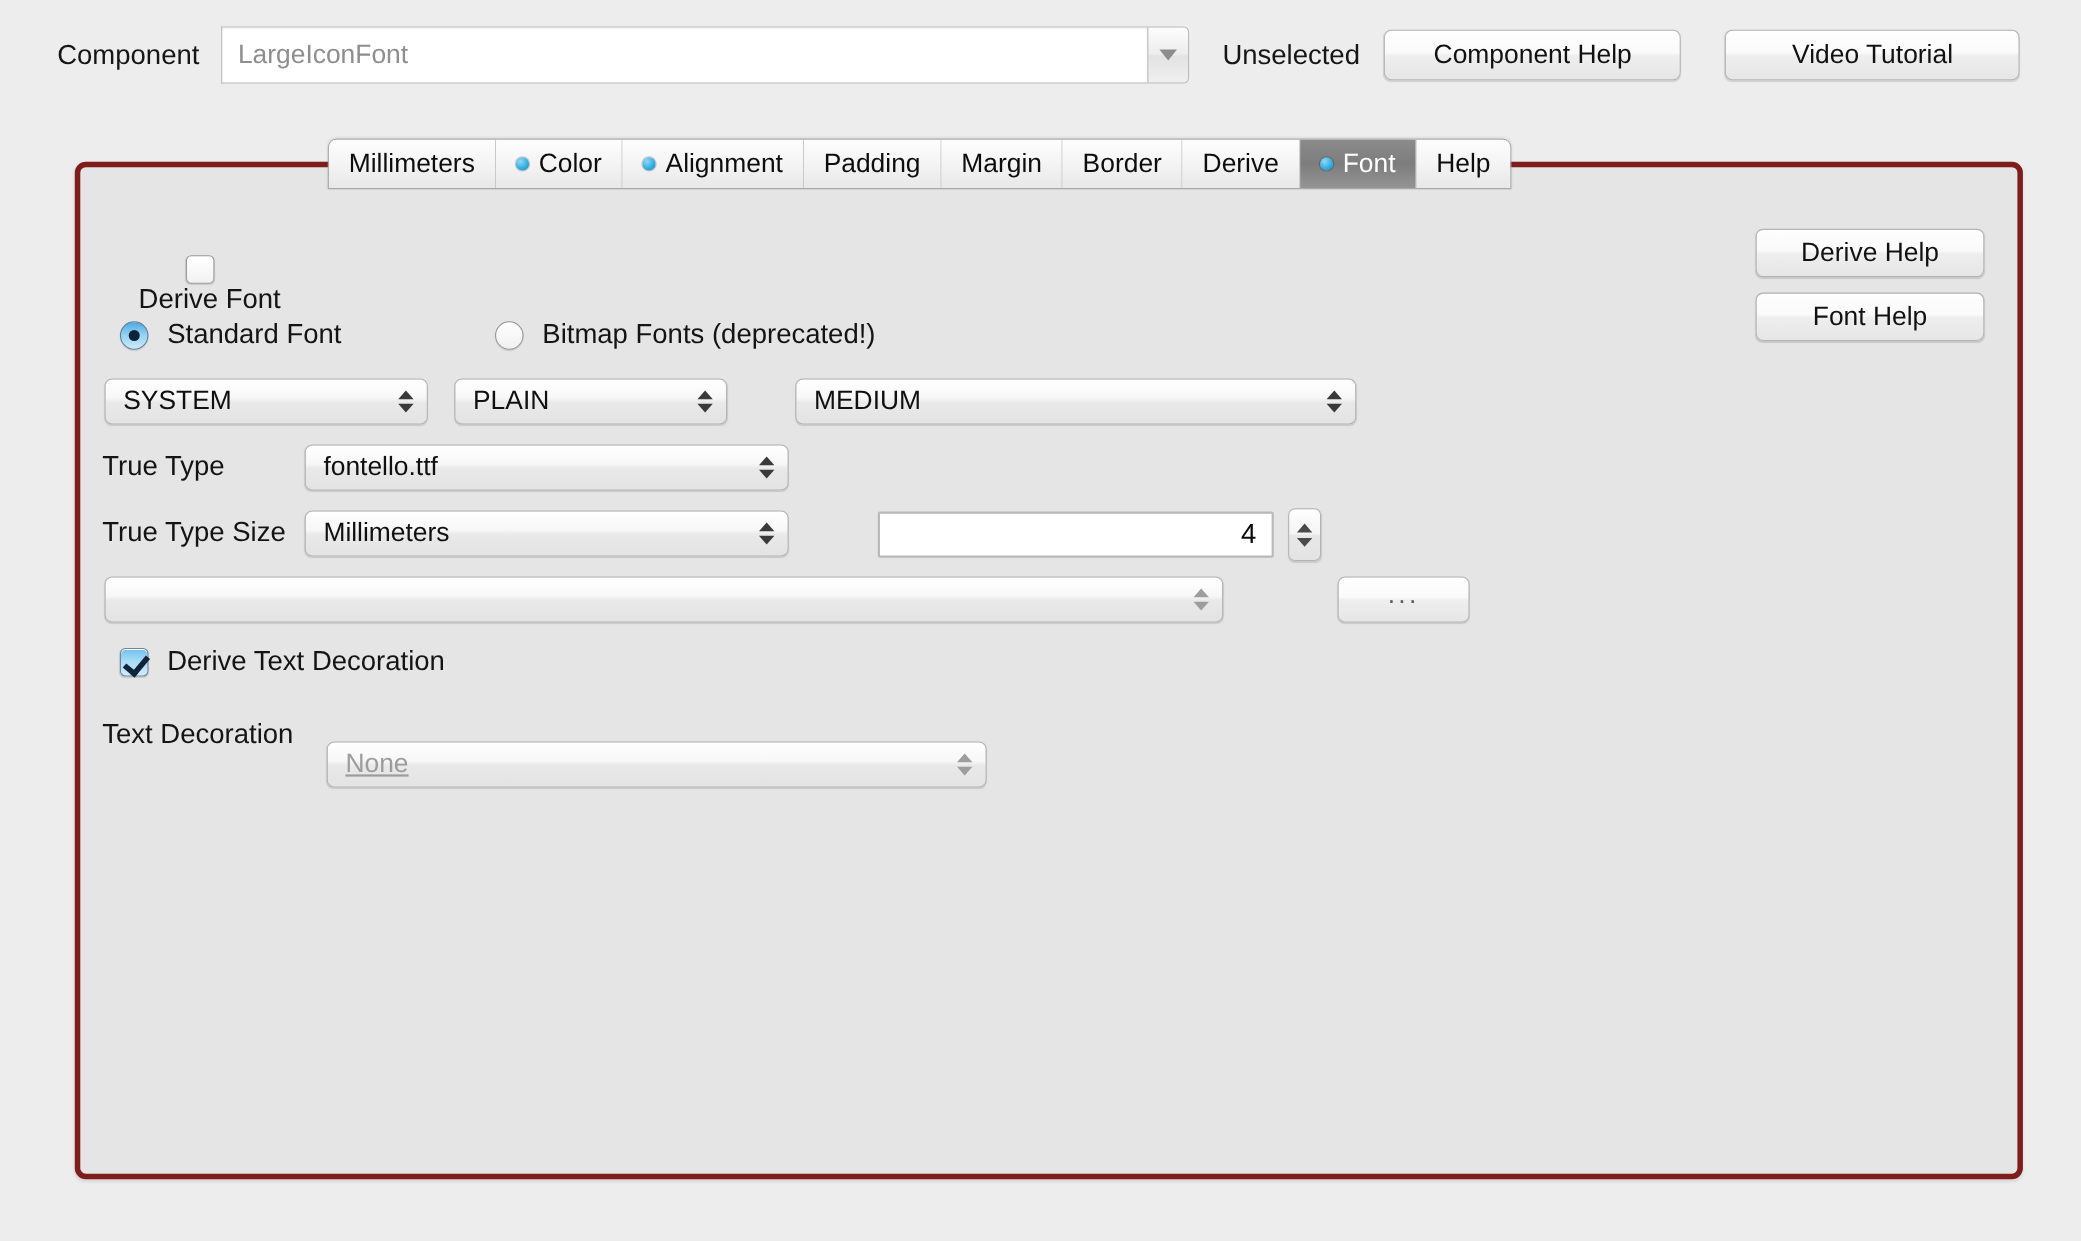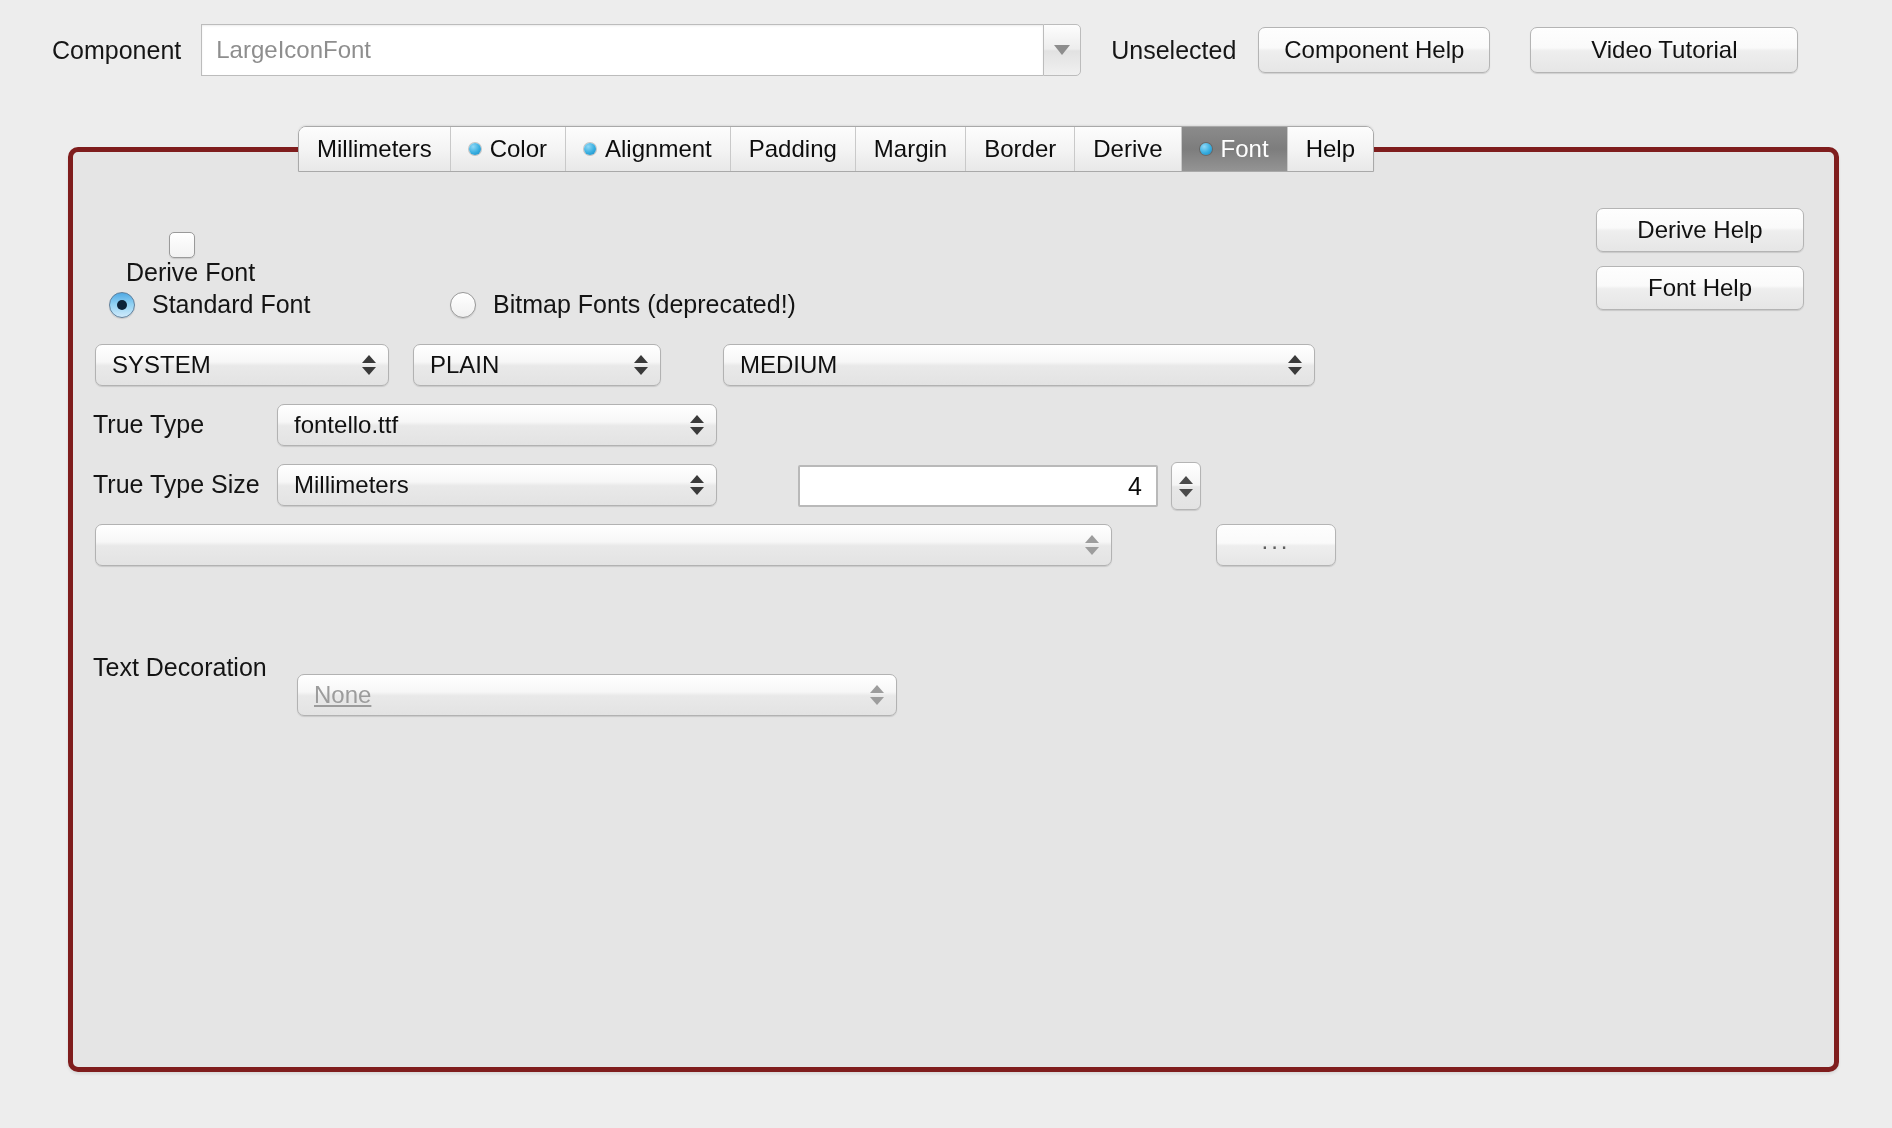--- a/index.html
+++ b/index.html
@@ -72,21 +72,21 @@
     border-radius: 7px;
     box-shadow: 0 1px 1px rgba(0,0,0,.13), inset 0 1px 0 #fff;
     font-size: 24px;
     color: #111;
     display: flex; align-items: center; justify-content: center;
     white-space: nowrap;
     font-family: "Liberation Sans", sans-serif;
   }
   #btn-component-help {
     margin-left: 22px;
-    width: 232px; height: 46px;
+    width: 270px; height: 46px;
   }
   #btn-video-tutorial {
     margin-left: 40px;
     width: 268px; height: 46px;
   }
 
   
   #tabstrip {
     position: absolute;
     left: 298px; top: 126px;
@@ -358,21 +358,21 @@
         <span class="dn"></span>
       </span>
   </div>
   <div class="combo" style="position:absolute; left:340px; top:192px; width:248px;">
     <span>PLAIN</span>
     <span class="steparrows">
         <span class="up"></span>
         <span class="dn"></span>
       </span>
   </div>
-  <div class="combo" style="position:absolute; left:650px; top:192px; width:592px;">
+  <div class="combo" style="position:absolute; left:650px; top:192px; width:510px;">
     <span>MEDIUM</span>
     <span class="steparrows">
         <span class="up"></span>
         <span class="dn"></span>
       </span>
   </div>
 
   <div class="lbl" style="position:absolute; left:20px; top:258px;text-align:right;">True Type</div>
   <div class="combo" style="position:absolute; left:204px; top:252px; width:440px;">
     <span>fontello.ttf</span>
@@ -398,20 +398,24 @@
 
   <div class="combo" style="position:absolute; left:22px; top:372px; width:1017px;">
     <span></span>
     <span class="steparrows muted">
         <span class="up"></span>
         <span class="dn"></span>
       </span>
   </div>
   <div class="btn" id="btn-ellipsis" style="position:absolute; left:1143px; top:372px;">...</div>
 
+  <div class="row" style="left:36px; top:435px;">
+    <span class="checkbox checked"></span>
+    <span class="lbl" style="margin-left:17px;">Derive Text Decoration</span>
+  </div>
 
   <div class="lbl" style="position:absolute; left:20px; top:501px;">Text Decoration</div>
   <div class="combo disabled" style="position:absolute; left:224px; top:522px; width:600px;text-decoration:underline;">
     <span>None</span>
     <span class="steparrows muted">
         <span class="up"></span>
         <span class="dn"></span>
       </span>
   </div>
 

